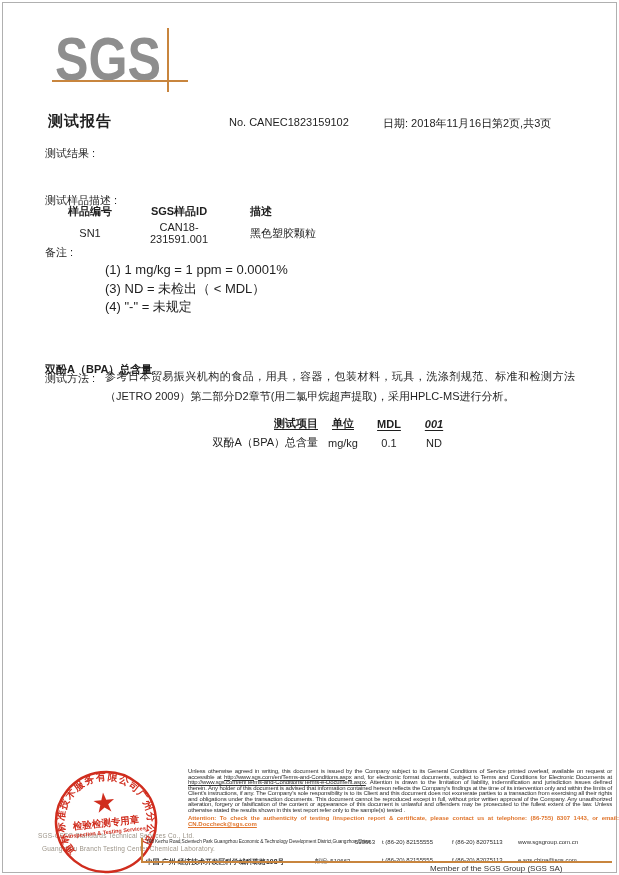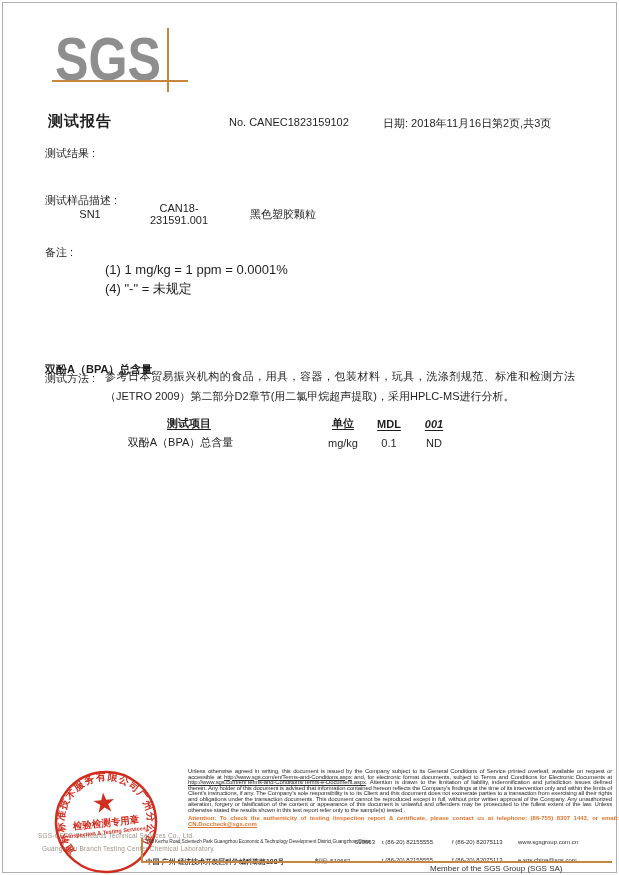--- a/index.html
+++ b/index.html
@@ -24,21 +24,21 @@
   .sample-tbl th { font-weight:bold; }
   .sample-tbl .c { text-align:center; }
   .sample-tbl .col1 { width:90px; }
   .sample-tbl .col2 { width:88px; }
   .sample-tbl .col3 { padding-left:27px; text-align:left; }
 
   .remarks div { line-height:18.6px; font-size:13px; white-space:nowrap; }
 
   .method-text { font-size:11px; line-height:20px; width:470px; text-align:justify; }
 
-  .result-tbl .col1 { width:275px; text-align:center; }
+  .result-tbl .col1 { width:275px; text-align:right; }
   .result-tbl .col2 { width:50px; text-align:center; }
   .result-tbl .col3 { width:42px; text-align:center; }
   .result-tbl .col4 { width:48px; text-align:center; }
   .result-tbl th { font-weight:bold; }
   .result-tbl th.col1 { padding-left:17px; }
   .hdr-u { text-decoration:underline; text-underline-offset:2px; }
   .ital { font-style:italic; }
 
   
   .company { font-size:6.5px; color:#9c9488; letter-spacing:0.2px; white-space:nowrap; }
@@ -67,31 +67,37 @@
 <div class="abs report-title" style="left:48px; top:112px;">测试报告</div>
 <div class="abs meta" style="left:229px; top:116px;">No. CANEC1823159102</div>
 <div class="abs meta" style="left:383px; top:116px;">日期: 2018年11月16日</div>
 <div class="abs meta" style="left:492px; top:116px;">第2页,共3页</div>
 
 <div class="abs t11" style="left:45px; top:147px;">测试结果 :</div>
 <div class="abs t11 u" style="left:45px; top:177px;">测试样品描述 :</div>
 
 <table class="abs sample-tbl" style="left:45px; top:202px;">
   <tbody>
+      <tr>
+    <th class="col1 c">样品编号</th>
+    <th class="col2 c">SGS样品ID</th>
+    <th class="col3">描述</th>
+  </tr>
   <tr>
     <td class="col1 c">SN1</td>
     <td class="col2 c">CAN18-231591.001</td>
     <td class="col3">黑色塑胶颗粒</td>
   </tr>
 </tbody>
   </table>
 
 <div class="abs t11" style="left:45px; top:246px;">备注 :</div>
 <div class="abs remarks" style="left:105px; top:261px;">
   <div>(1) 1 mg/kg = 1 ppm = 0.0001%</div>
+  <div>(3) ND = 未检出（ &lt; MDL）</div>
   <div>(4) "-" = 未规定</div>
 </div>
 
 <div class="abs t11 bold u" style="left:45px; top:346px;">双酚A（BPA）总含量</div>
 
 <div class="abs t11" style="left:45px; top:372px;">测试方法 :</div>
 <div class="abs method-text" style="left:105px; top:366px;">参考日本贸易振兴机构的食品，用具，容器，包装材料，玩具，洗涤剂规范、标准和检测方法（JETRO 2009）第二部分D2章节(用二氯甲烷超声提取)，采用HPLC-MS进行分析。</div>
 
 <table class="abs result-tbl" style="left:43px; top:414px;">
   <tbody>

